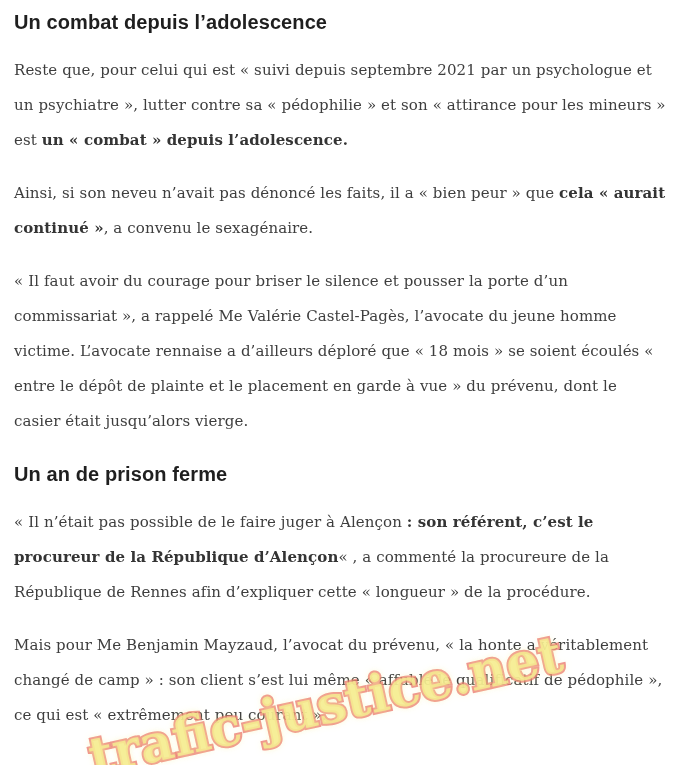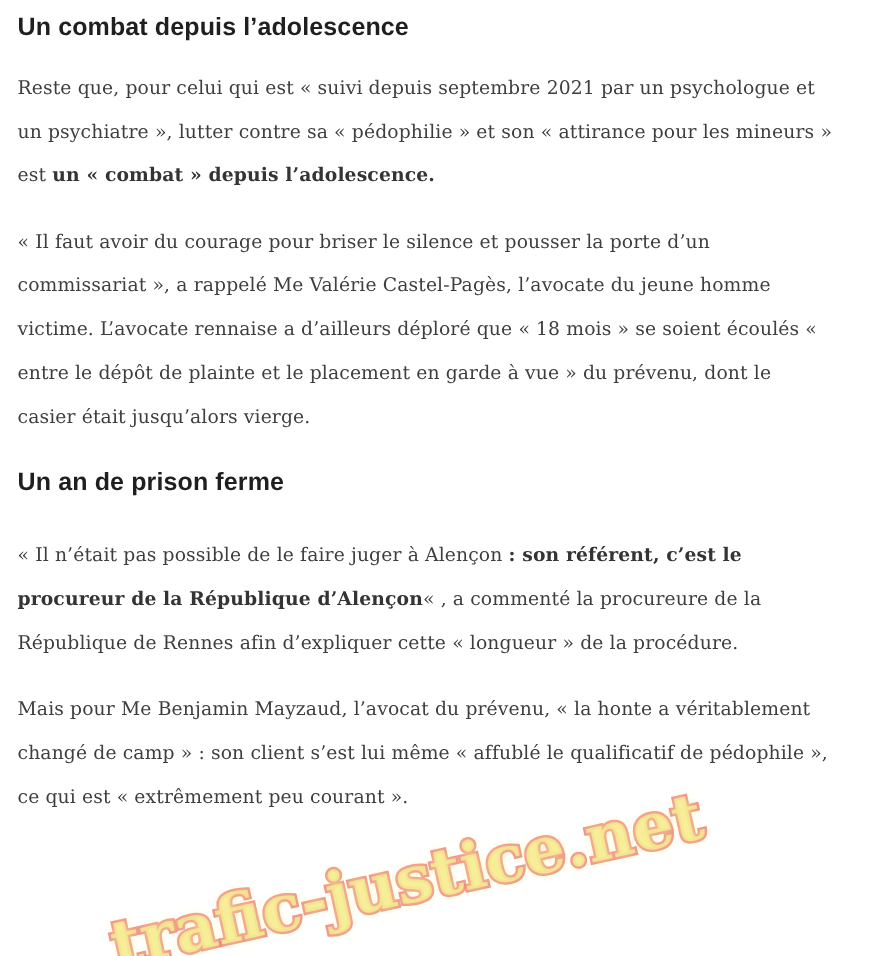--- a/index.html
+++ b/index.html
@@ -18,21 +18,21 @@
     font-family: "Liberation Sans", sans-serif;
     font-size: 20px;
     font-weight: 700;
     color: #1f1f1f;
     letter-spacing: 0.1px;
     margin: 0 0 18px 0;
     line-height: 26px;
   }
   .hd.second {
     margin-top: 22px;
-    margin-bottom: 28px;
+    margin-bottom: 18px;
   }
   .para {
     font-size: 15px;
     line-height: 35px;
     color: #3e3e3e;
     margin: 0 0 18px 0;
     letter-spacing: 0.1px;
   }
   .para strong {
     font-weight: 700;
@@ -57,20 +57,21 @@
 </style>
 </head>
 <body>
 
 <article class="article">
 
   <h2 class="hd">Un combat depuis l’adolescence</h2>
 
   <p class="para"><span>Reste que, pour celui qui est « suivi depuis septembre 2021 par un psychologue et un psychiatre », lutter contre sa « pédophilie » et son « attirance pour les mineurs » est </span><strong>un « combat » depuis l’adolescence.</strong></p>
 
+  <p class="para"><span>Ainsi, si son neveu n’avait pas dénoncé les faits, il a « bien peur » que </span><strong>cela « aurait continué »</strong><span>, a convenu le sexagénaire.</span></p>
 
   <p class="para"><span>« Il faut avoir du courage pour briser le silence et pousser la porte d’un commissariat », a rappelé Me Valérie Castel-Pagès, l’avocate du jeune homme victime. L’avocate rennaise a d’ailleurs déploré que « 18 mois » se soient écoulés « entre le dépôt de plainte et le placement en garde à vue » du prévenu, dont le casier était jusqu’alors vierge.</span></p>
 
   <h2 class="hd second">Un an de prison ferme</h2>
 
   <p class="para"><span>« Il n’était pas possible de le faire juger à Alençon </span><strong>: son référent, c’est le procureur de la République d’Alençon</strong><span>« , a commenté la procureure de la République de Rennes afin d’expliquer cette « longueur » de la procédure.</span></p>
 
   <p class="para"><span>Mais pour Me Benjamin Mayzaud, l’avocat du prévenu, « la honte a véritablement changé de camp » : son client s’est lui même « affublé le qualificatif de pédophile », ce qui est « extrêmement peu courant ».</span></p>
 
 </article>

